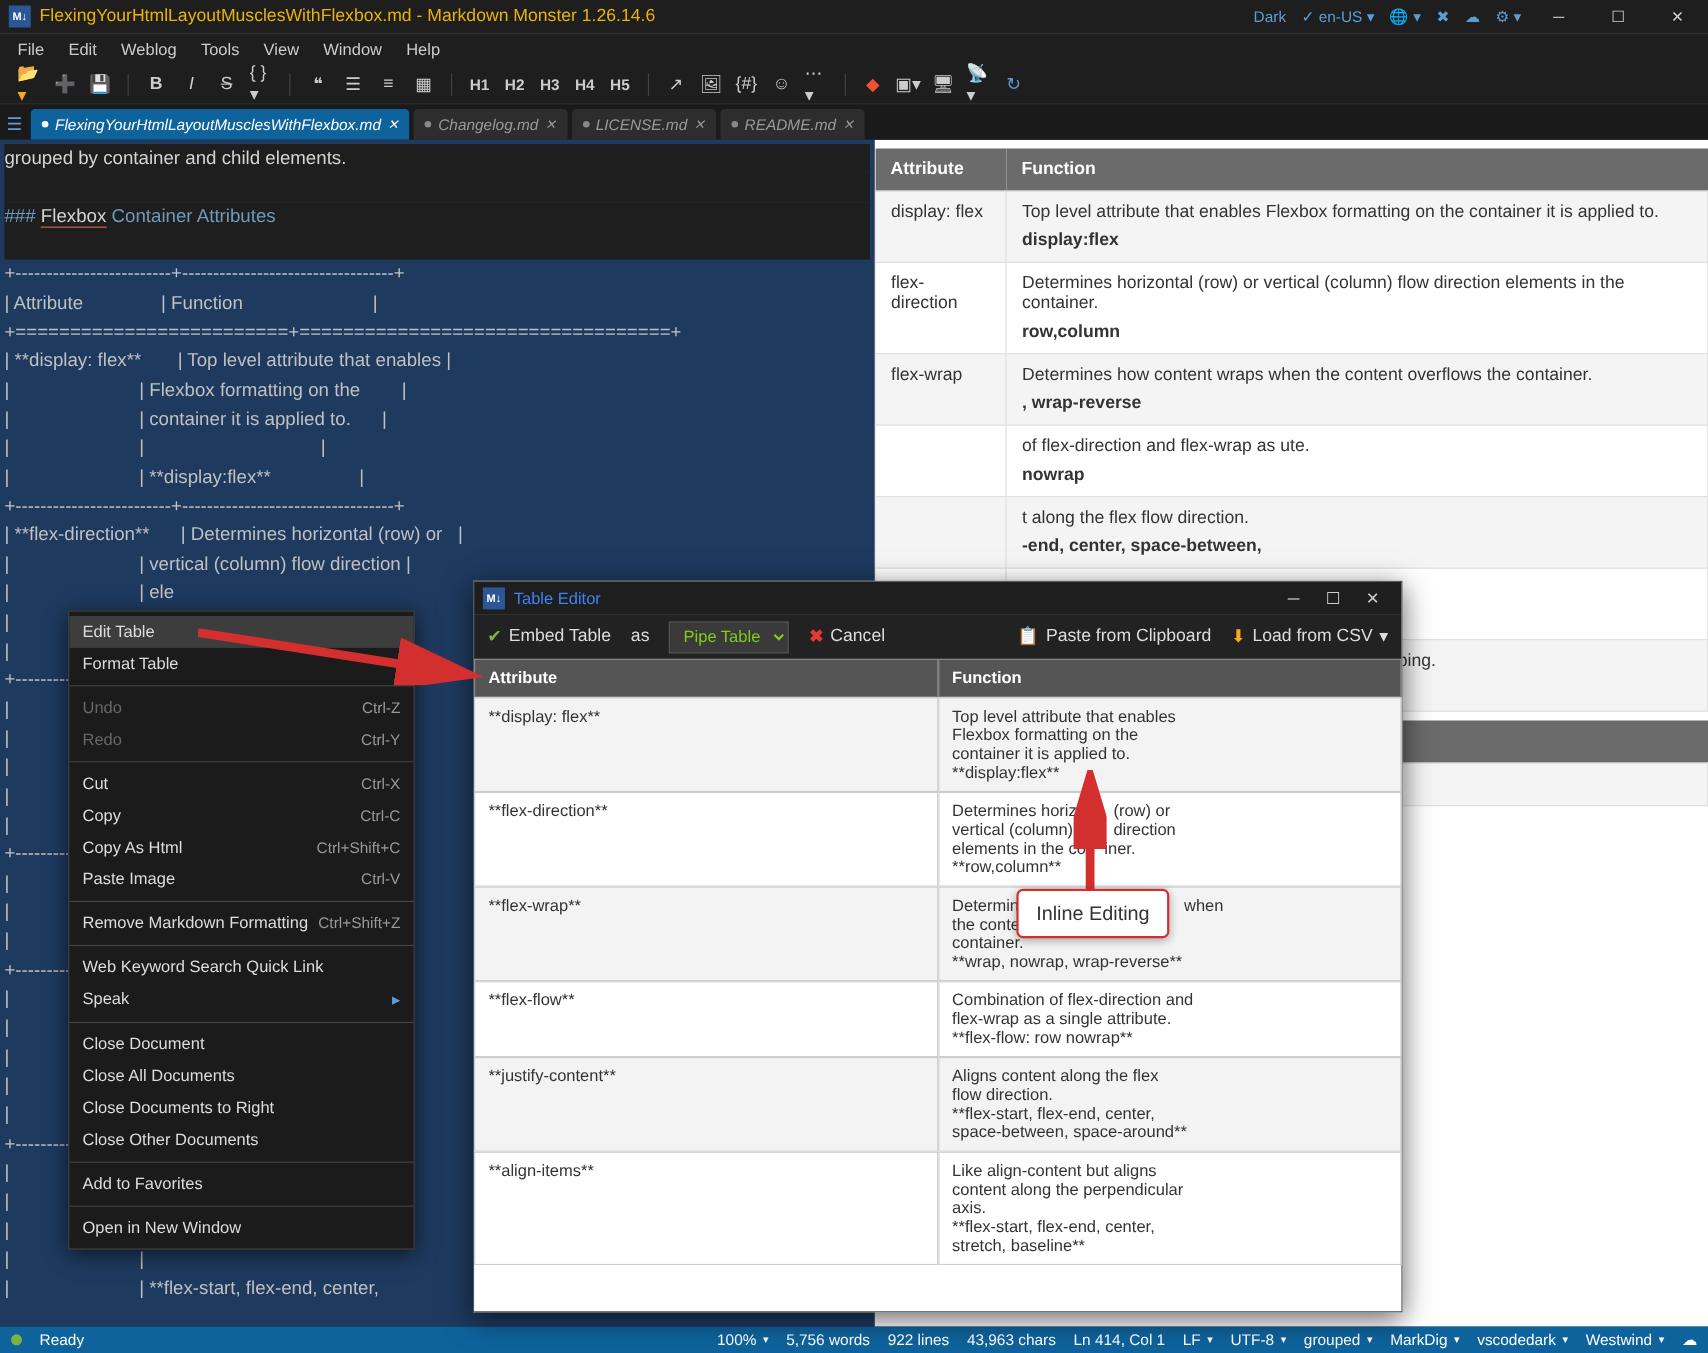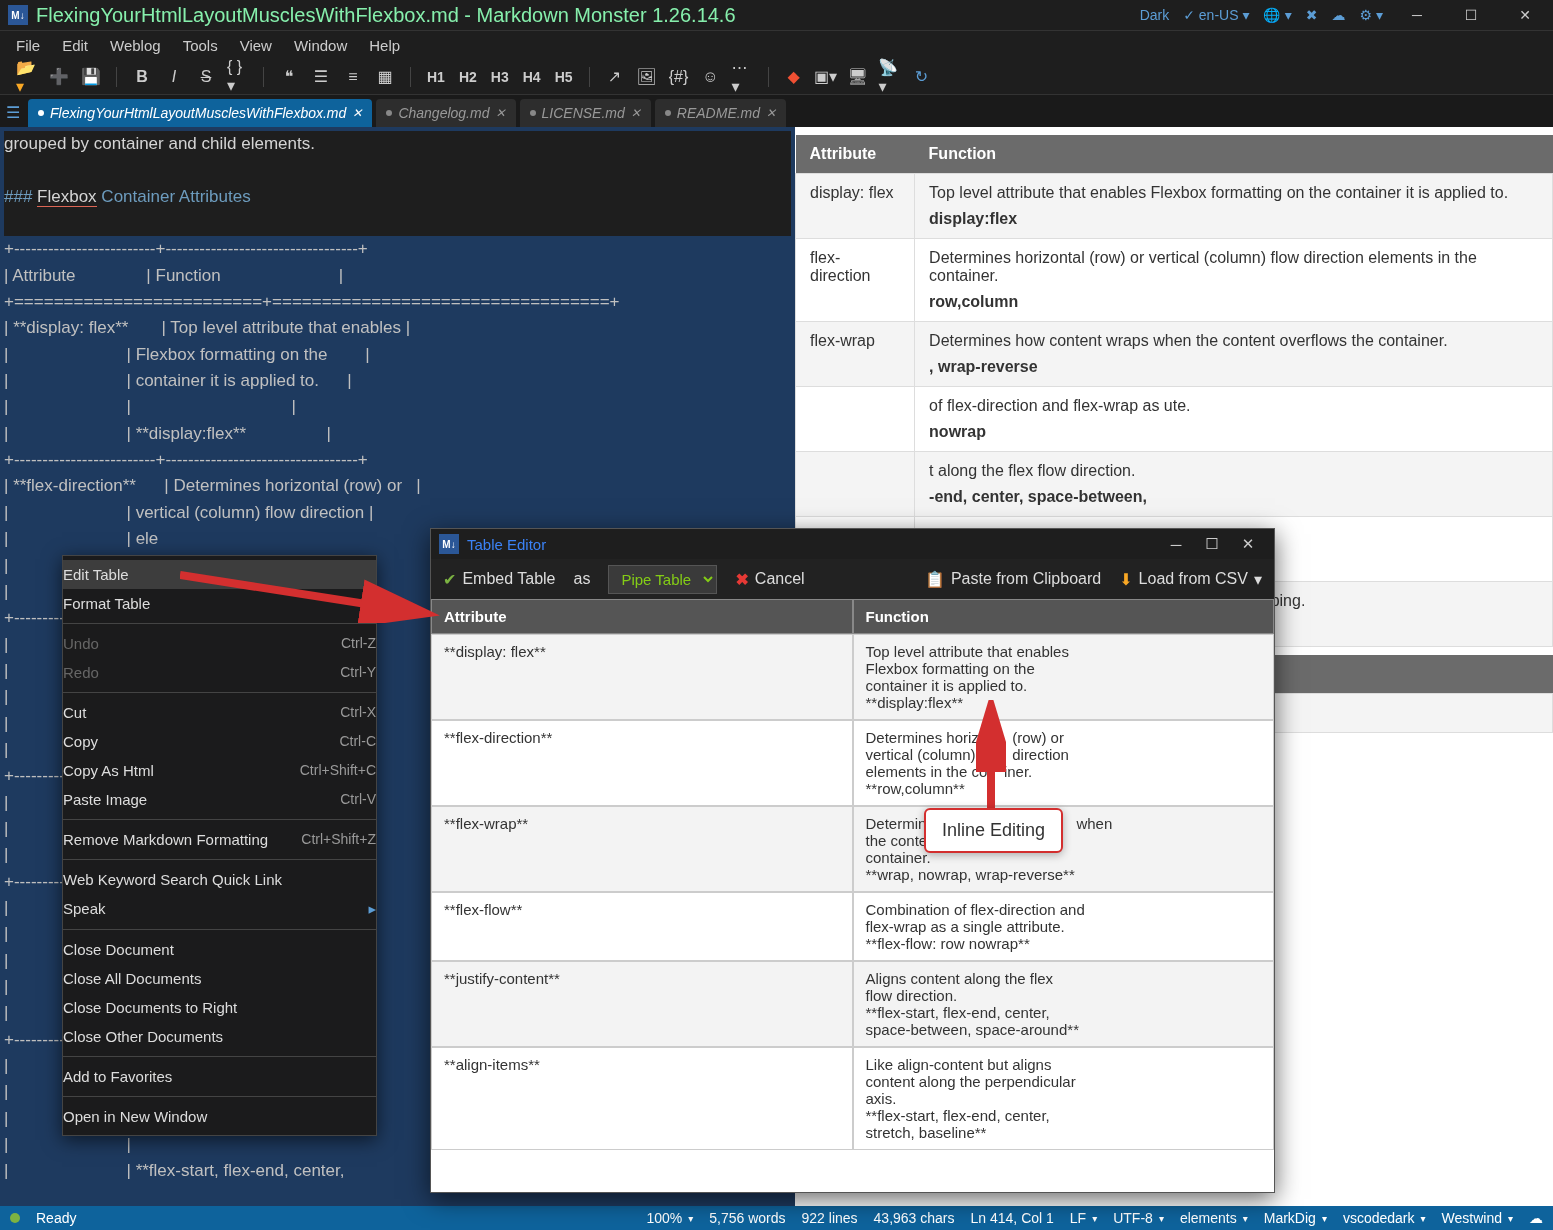--- a/index.html
+++ b/index.html
@@ -1,21 +1,21 @@
 <!DOCTYPE html>
 <html><head>
 <meta charset="utf-8">
 <style>
 * { margin: 0; padding: 0; box-sizing: border-box; font-family: 'Segoe UI', Tahoma, sans-serif; }
 body { background: #1e1e1e; color: #ccc; width: 1553px; height: 1230px; overflow: hidden; position: relative; font-size: 15px; }
 
 
 .titlebar { height: 31px; background: #1e1e1e; display: flex; align-items: center; padding: 0 8px; border-bottom: 1px solid #333; }
 .titlebar .app-icon { width: 20px; height: 20px; background: #2b5797; color: #fff; font-size: 10px; display: flex; align-items: center; justify-content: center; margin-right: 8px; font-weight: bold; }
-.titlebar .title { flex: 1; color: #86efac; font-size: 20px; }
+.titlebar .title { flex: 1; color: #eab308; font-size: 16px; }
 .titlebar .right { display: flex; gap: 14px; align-items: center; color: #5c9dd5; font-size: 14px; }
 .titlebar .winbtn { width: 40px; height: 26px; display: flex; align-items: center; justify-content: center; cursor: pointer; color: #ccc; }
 
 
 .menubar { height: 28px; background: #1e1e1e; display: flex; align-items: center; padding: 0 6px; gap: 2px; }
 .menubar .item { padding: 4px 10px; font-size: 15px; color: #ccc; cursor: pointer; }
 
 
 .toolbar { height: 36px; background: #1e1e1e; display: flex; align-items: center; padding: 0 16px; gap: 10px; border-bottom: 1px solid #333; }
 .toolbar .tb-icon { width: 22px; height: 22px; display: flex; align-items: center; justify-content: center; color: #ccc; cursor: pointer; font-size: 16px; }
@@ -41,21 +41,21 @@
 
 .preview-pane { flex: 1; background: #fff; color: #333; overflow-y: auto; padding: 0 0; font-size: 16px; }
 .preview-pane table { width: 100%; border-collapse: collapse; margin: 8px 0; }
 .preview-pane th { background: #6b6b6b; color: #fff; font-weight: bold; padding: 10px 14px; text-align: left; }
 .preview-pane td { border: 1px solid #ddd; padding: 10px 14px; vertical-align: top; background: #fff; }
 .preview-pane tr:nth-child(even) td { background: #f4f4f4; }
 .preview-pane td strong { display: block; margin-top: 8px; }
 
 
 .context-menu { position: absolute; left: 62px; top: 555px; width: 315px; background: #1b1b1c; border: 1px solid #444; padding: 4px 0; z-index: 50; box-shadow: 0 4px 18px rgba(0,0,0,0.6); }
-.context-menu .cm-item { display: flex; justify-content: space-between; padding: 6px 0; font-size: 15px; color: #ddd; cursor: pointer; }
+.context-menu .cm-item { display: flex; justify-content: space-between; padding: 6px 12px; font-size: 15px; color: #ddd; cursor: pointer; }
 .context-menu .cm-item.highlight { background: #3d3d3d; }
 .context-menu .cm-item.disabled { color: #666; }
 .context-menu .cm-sep { height: 1px; background: #444; margin: 5px 0; }
 .context-menu .cm-item .shortcut { color: #999; font-size: 14px; }
 .context-menu .cm-item .arrow { color: #5c9dd5; }
 
 
 .dialog { position: absolute; left: 430px; top: 528px; width: 845px; height: 665px; background: #fff; border: 1px solid #555; z-index: 40; box-shadow: 0 6px 24px rgba(0,0,0,0.6); color: #333; }
 .dialog .dlg-titlebar { height: 30px; background: #1e1e1e; display: flex; align-items: center; padding: 0 8px; }
 .dialog .dlg-titlebar .app-icon { width: 20px; height: 20px; background: #2b5797; color: #fff; font-size: 10px; display: flex; align-items: center; justify-content: center; margin-right: 8px; font-weight: bold; }
@@ -431,18 +431,18 @@
   <span style="width:10px;height:10px;border-radius:50%;background:#7cb342"></span>
   <span class="item">Ready</span>
   <span class="spacer"></span>
   <span class="item dropdown">100%</span>
   <span class="item">5,756 words</span>
   <span class="item">922 lines</span>
   <span class="item">43,963 chars</span>
   <span class="item">Ln 414, Col 1</span>
   <span class="item dropdown">LF</span>
   <span class="item dropdown">UTF-8</span>
-  <span class="item dropdown">elements</span>
+  <span class="item dropdown">grouped</span>
   <span class="item dropdown">MarkDig</span>
   <span class="item dropdown">vscodedark</span>
   <span class="item dropdown">Westwind</span>
   <span class="item">☁</span>
 </div>
 
 </body></html>

